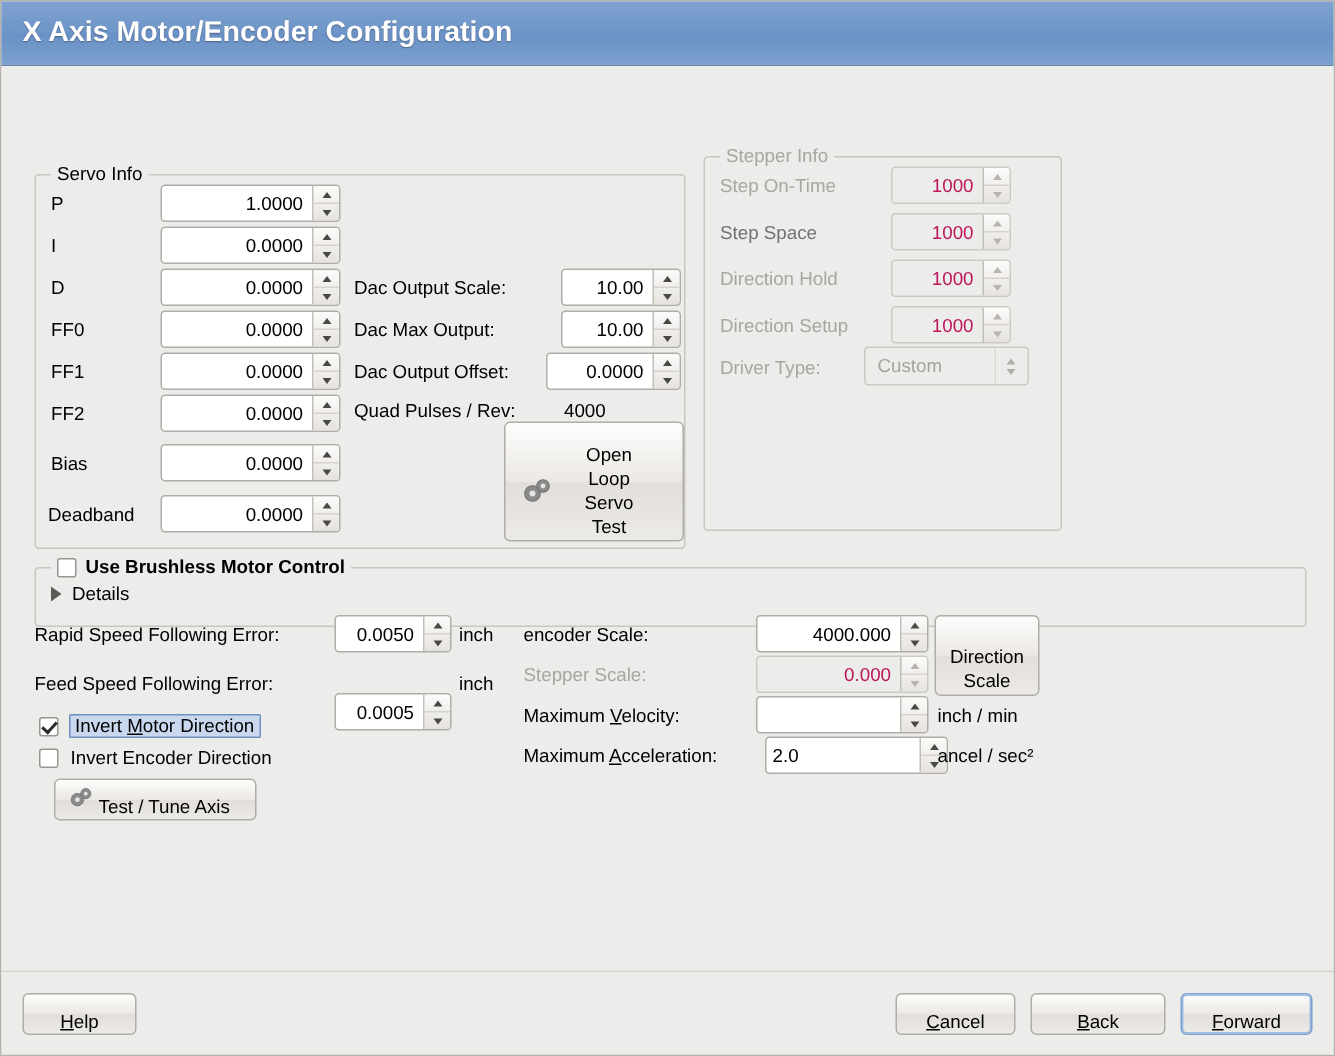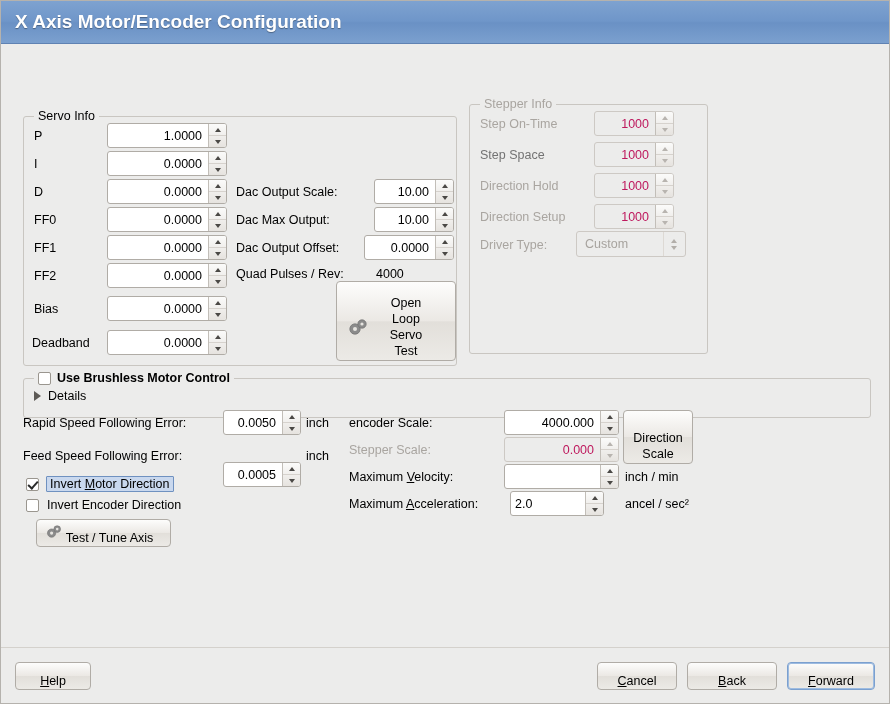--- a/index.html
+++ b/index.html
@@ -596,21 +596,21 @@
             <i class="arr up"></i>
           </div>
           <div>
             <i class="arr dn"></i>
           </div>
         </span>
     </span>
     <span class="lbl" style="left:624px; top:426px;">inch / min</span>
 
     <span class="lbl" style="left:348px; top:453px;">Maximum <u>A</u>cceleration:</span>
-    <span class="entry" style="position:absolute; left:509px; top:447px; width:94px;">
+    <span class="entry" style="position:absolute; left:509px; top:447px; width:122px;">
       <input type="text" style="text-align: left;" value="2.0">
       <span class="spin">
           <div>
             <i class="arr up"></i>
           </div>
           <div>
             <i class="arr dn"></i>
           </div>
         </span>
     </span>

